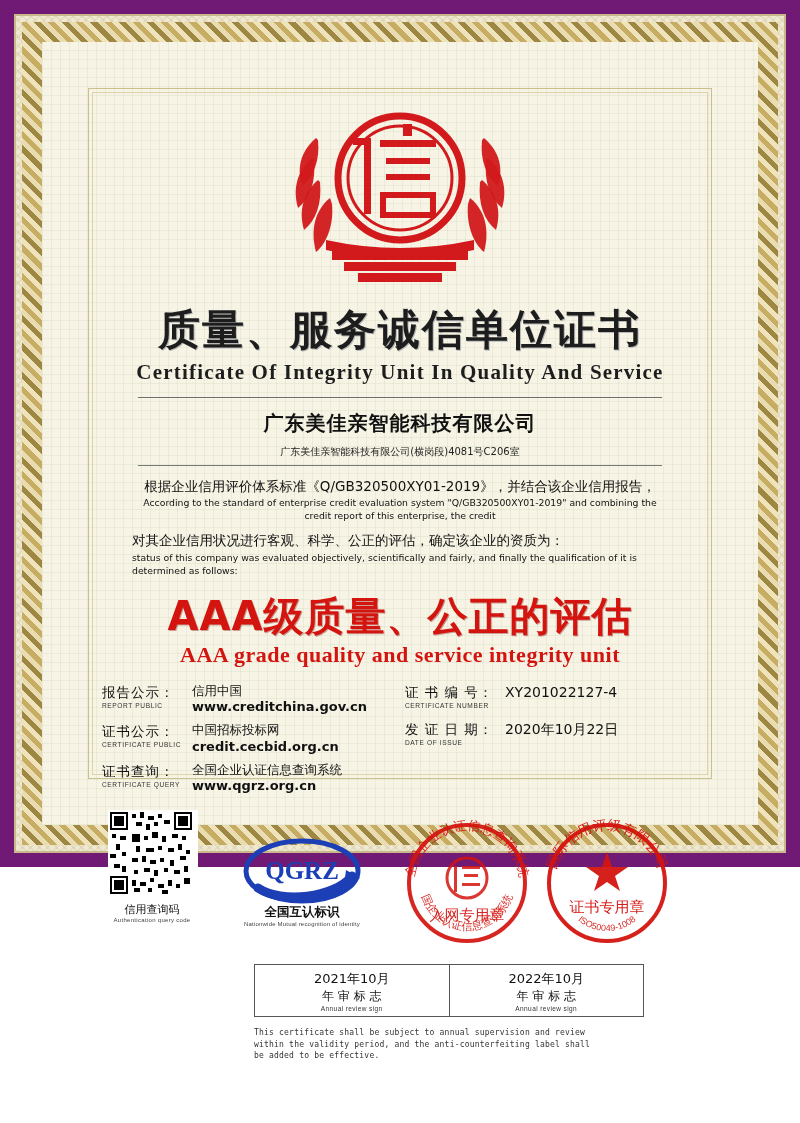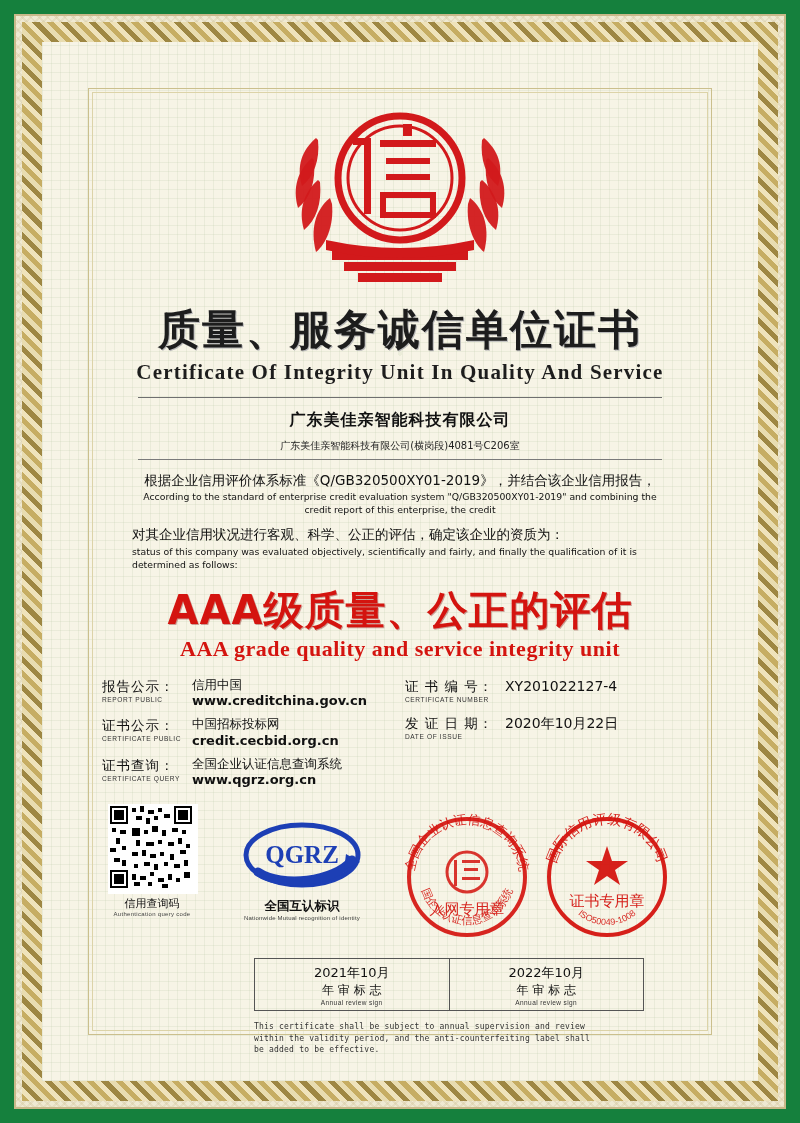--- a/index.html
+++ b/index.html
@@ -4,23 +4,23 @@
 <style>
   html,body{margin:0;padding:0;}
   body{
     width:800px;height:1123px;
     background:#ffffff;
     font-family:"Liberation Sans", sans-serif;
     overflow:hidden;
   }
   #cert{
     position:relative;
-    width:800px;height:1123px;
+    width:800px;height:867px;
     box-sizing:border-box;
-    background:#15803d;
+    background:#701a75;
   }
   
   .frame-outer{
     position:absolute;inset:14px;
     border:2px solid #c9b98a;
     background:
       repeating-linear-gradient(45deg, rgba(201,185,138,.25) 0 2px, rgba(255,255,255,0) 2px 6px),
       repeating-linear-gradient(-45deg, rgba(201,185,138,.22) 0 2px, rgba(255,255,255,0) 2px 6px),
       linear-gradient(#efe9d2,#efe9d2);
   }
@@ -81,21 +81,21 @@
     letter-spacing:1.2px;
     color:#1d1d1d;
     margin-top:2px;
   }
   .rule{
     height:1px;background:#6f6f6f;margin:12px 36px 0 36px;
   }
   .company{
     text-align:center;
     font-family:"DejaVu Sans","Liberation Sans",sans-serif;
-    font-size:16px;
+    font-size:20px;
     font-weight:bold;
     color:#111;
     margin:12px 0 8px;
     letter-spacing:1px;
   }
   .address{
     text-align:center;
     font-size:10px;
     color:#222;
     font-family:"DejaVu Sans","Liberation Sans",sans-serif;
@@ -205,21 +205,21 @@
     position:absolute;left:6px;top:2px;width:86px;height:86px;
     background:#fff;
     padding:2px;
   }
   .qr-cap{
     position:absolute;left:0;top:94px;width:100px;text-align:center;
   }
   .qr-cap .c1{font-size:11px;font-family:"DejaVu Sans","Liberation Sans",sans-serif;color:#111;}
   .qr-cap .c2{font-size:6px;font-family:"Liberation Sans",sans-serif;color:#444;letter-spacing:.3px;}
   .qgrz{
-    position:absolute;left:140px;top:14px;width:120px;text-align:right;
+    position:absolute;left:140px;top:24px;width:120px;text-align:right;
   }
   .qgrz-cap{
     position:absolute;left:130px;top:96px;width:140px;text-align:center;
   }
   .qgrz-cap .c1{font-size:12.5px;font-family:"DejaVu Sans","Liberation Sans",sans-serif;color:#111;font-weight:bold;}
   .qgrz-cap .c2{font-size:6px;font-family:"Liberation Sans",sans-serif;color:#444;letter-spacing:.2px;}
   .seal{
     position:absolute;top:0;width:150px;height:150px;
   }
   .seal.a{left:290px;}

